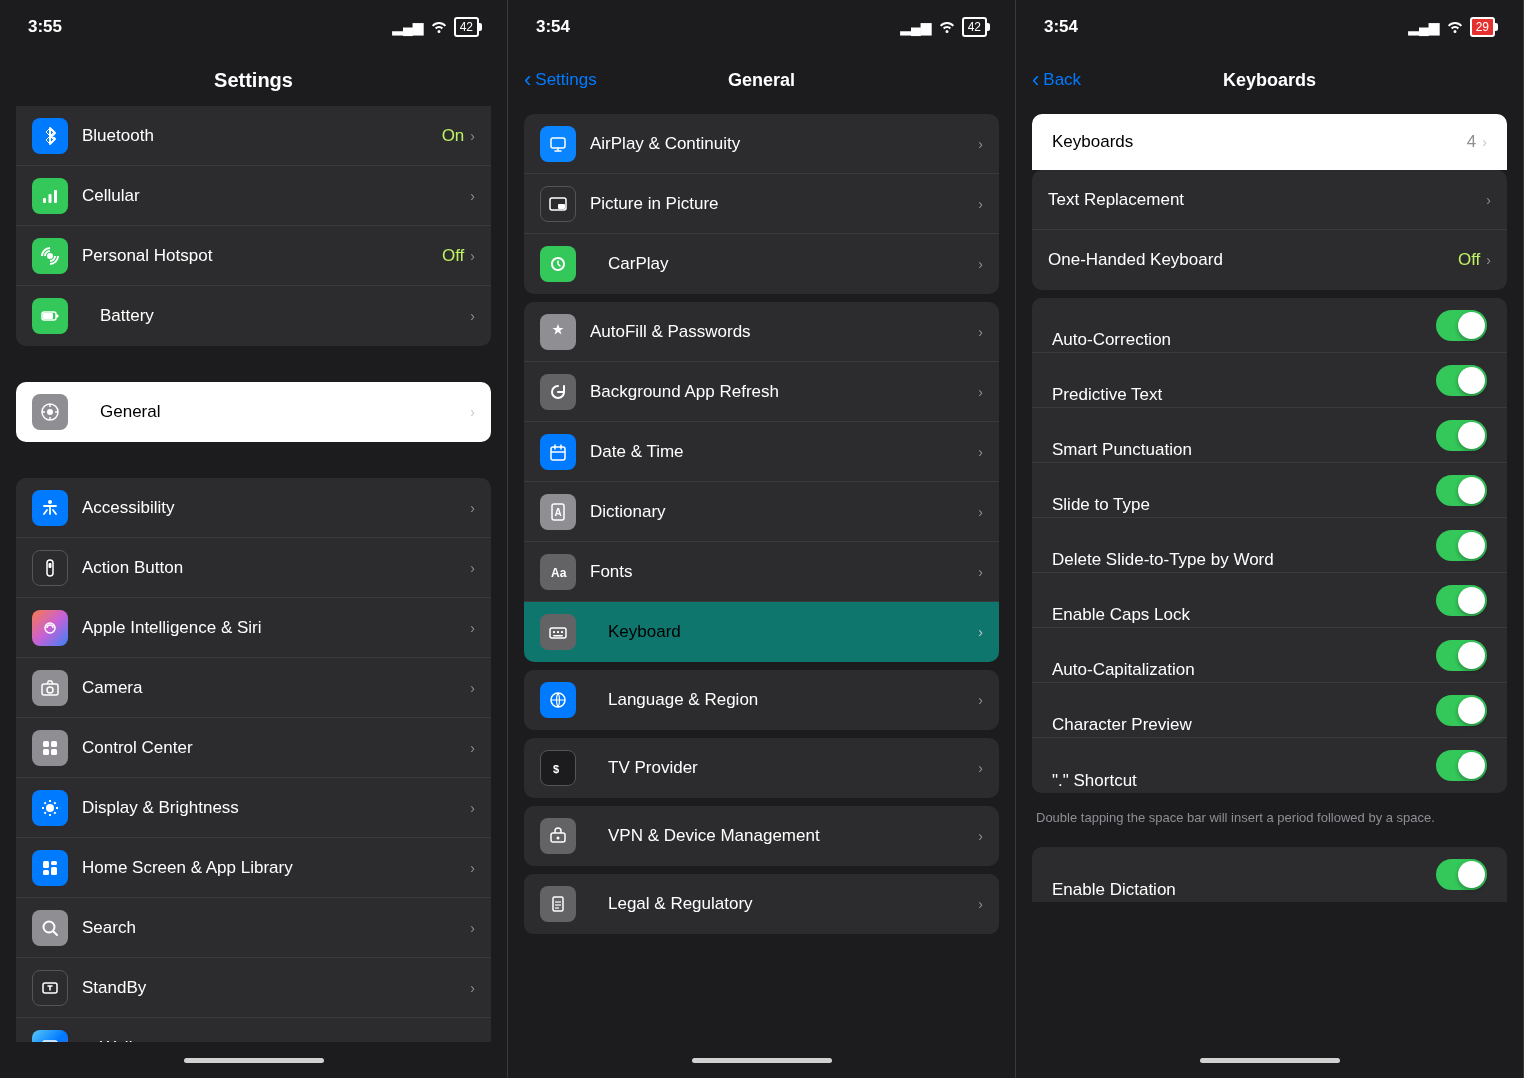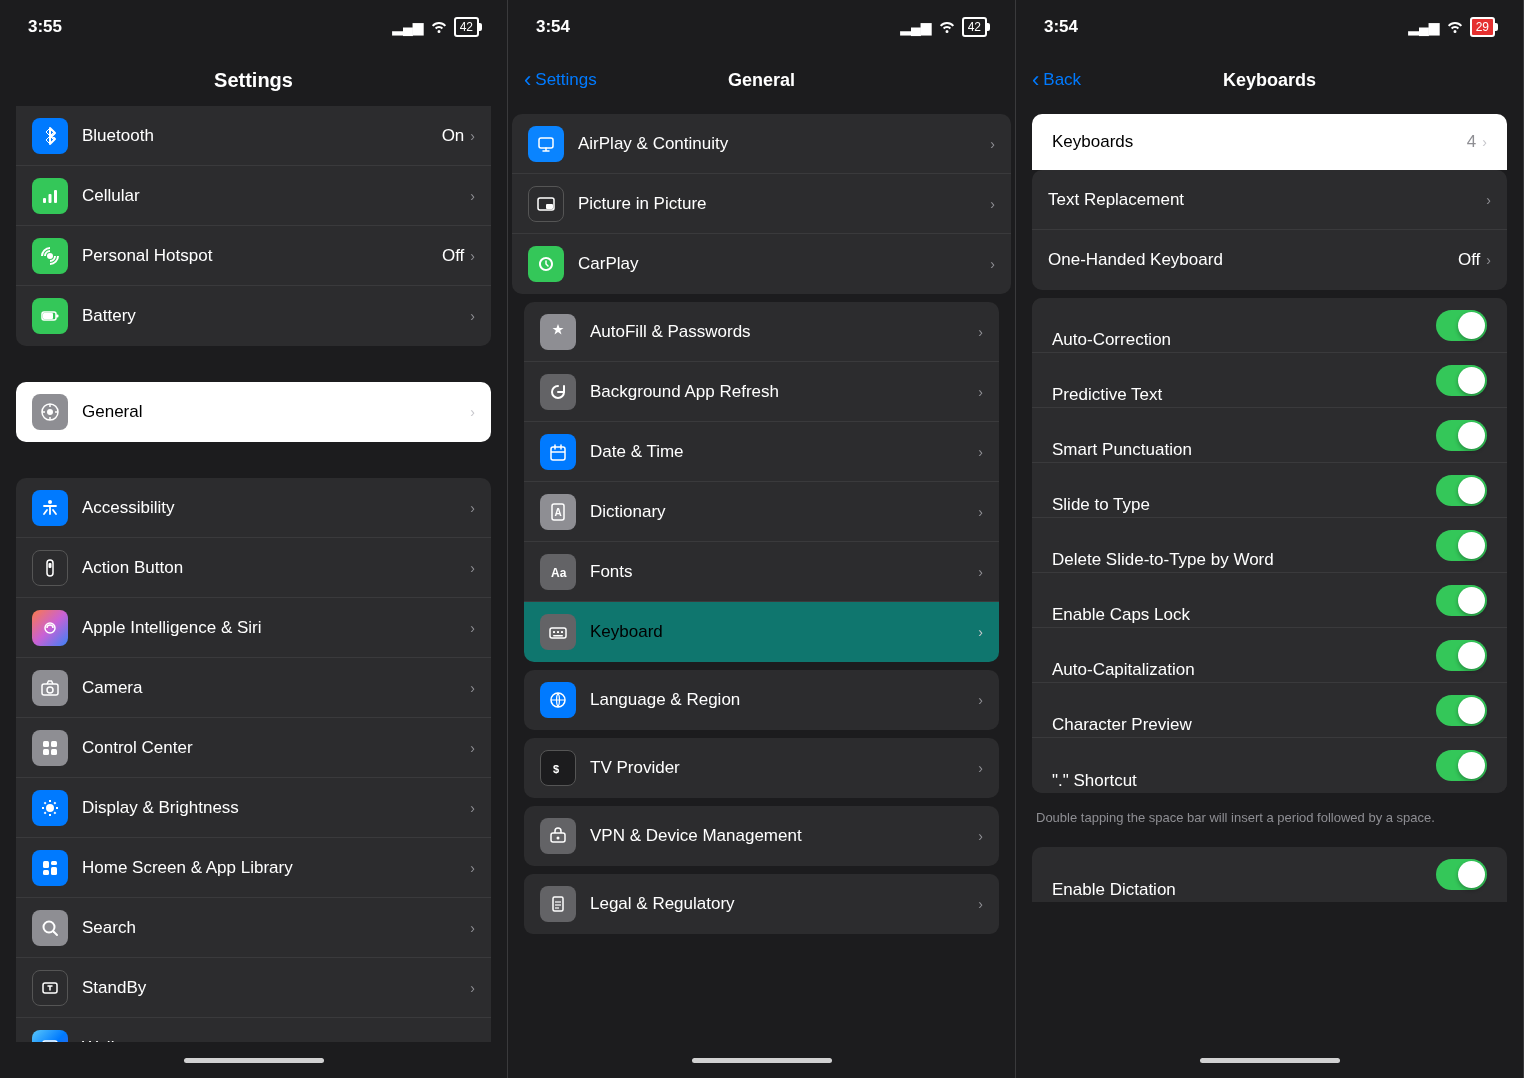--- a/index.html
+++ b/index.html
@@ -79,20 +79,21 @@
       position: relative;
     }
     .list-item:first-child {
       border-top-left-radius: 10px;
       border-top-right-radius: 10px;
     }
     .list-item:last-child {
       border-bottom-left-radius: 10px;
       border-bottom-right-radius: 10px;
       border-bottom: none;
+      gap: 18px;
     }
     .list-item.selected {
       background: #fff;
     }
     .list-item.selected .item-label {
       color: #000;
     }
     .list-item.selected .chevron-icon {
       color: #c7c7cc;
     }
@@ -120,21 +121,21 @@
       font-size: 17px;
       color: #fff;
     }
     .item-right {
       display: flex;
       align-items: center;
       gap: 6px;
     }
     .item-value {
       font-size: 17px;
-      color: #ffffff;
+      color: #bef264;
     }
     .chevron-icon {
       color: #8e8e93;
       font-size: 14px;
     }
 
     
     .section-gap {
       height: 36px;
       background: transparent;
@@ -576,21 +577,21 @@
   <div class="nav-bar">
     <div class="back-btn">
       <span style="font-size:22px;">‹</span>
       <span>Settings</span>
     </div>
     <span class="nav-title">General</span>
   </div>
 
   <div class="settings-list">
 
-    <div style="margin: 8px 4px; text-align: center;">
+    <div style="margin: 8px 16px; text-align: center;">
       <div class="list-item" style="border-radius:10px 10px 0 0;">
         <div class="item-icon icon-blue2" style="background:#0a84ff;">
           <svg width="20" height="20" viewBox="0 0 20 20" fill="white">
             <rect x="3" y="4" width="14" height="10" rx="2" stroke="white" stroke-width="1.5" fill="none"></rect>
             <path d="M7 17h6M10 14v3" stroke="white" stroke-width="1.5" stroke-linecap="round"></path>
           </svg>
         </div>
         <div class="item-content">
           <span class="item-label">AirPlay &amp; Continuity</span>
           <span class="chevron-icon">›</span>

